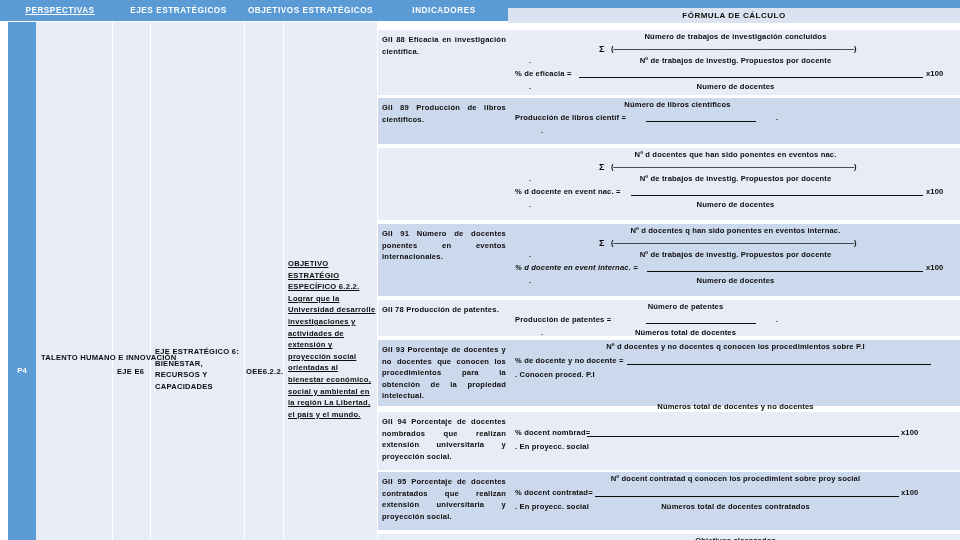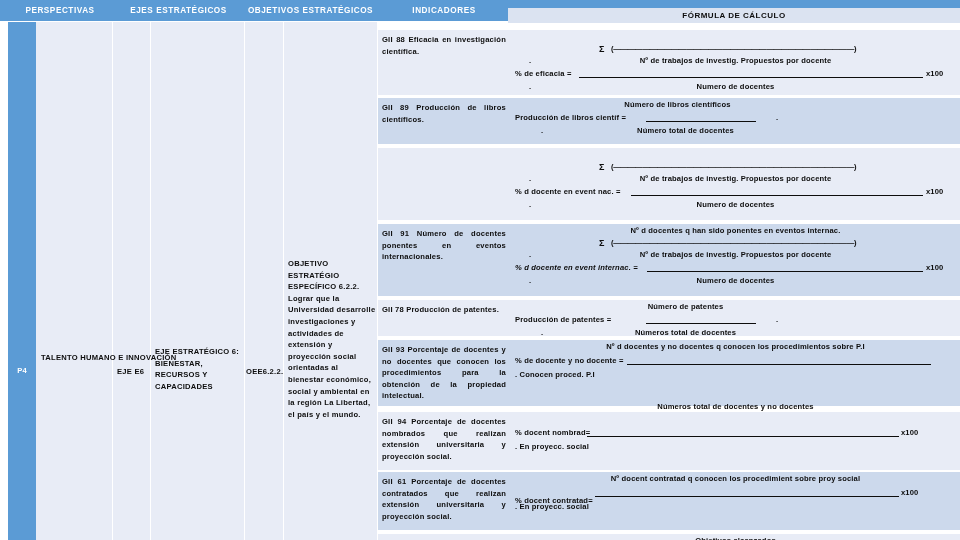--- a/index.html
+++ b/index.html
@@ -41,21 +41,21 @@
     font-weight:bold;letter-spacing:.25px;color:#0d0d0d;
   }
   .p4-code{
     position:absolute;left:8px;width:28px;top:366px;
     color:#ffffff;font-size:7.6px;font-weight:bold;text-align:center;
   }
   .p4-name{left:41px;right:4px;top:352px;}
   .eje-code{left:117px;width:33px;top:366px;}
   .eje-name{left:155px;right:auto;width:88px;top:346px;}
   .oee-code{left:246px;width:37px;top:366px;}
-  .oee-text{left:288px;width:88px;top:258px;}
+  .oee-text{left:288px;width:88px;top:258px;text-decoration:underline;}
 
   
   .rows{position:absolute;left:378px;top:22px;width:582px;bottom:0;}
   .row{position:absolute;left:0;width:582px;}
   .row .ind{
     position:absolute;left:0;top:0;width:132px;bottom:0;
     padding:4px 4px 0 4px;box-sizing:border-box;
     font-size:7.6px;line-height:11.5px;font-weight:bold;
     text-align:justify;text-justify:inter-word;
     letter-spacing:.2px;
@@ -79,21 +79,21 @@
   .f-line{position:absolute;border-bottom:1px solid #0d0d0d;height:0;}
   .f-dash{position:absolute;font-size:7.6px;font-weight:bold;white-space:nowrap;letter-spacing:-.3px;}
 </style>
 </head>
 <body>
 
 <div class="sheet">
 
   <div class="hdr">
     <div class="hdr-strip" style="left:0;width:8px;"></div>
-    <div class="hdr-cell" style="left:8px;width:104px;">PERSPECTIVAS</div>
+    <div class="hdr-cell" style="left:8px;width:104px;text-decoration:underline;">PERSPECTIVAS</div>
     <div class="hdr-strip" style="left:112px;width:2px;"></div>
     <div class="hdr-cell" style="left:114px;width:129px;">EJES ESTRATÉGICOS</div>
     <div class="hdr-strip" style="left:243px;width:2px;"></div>
     <div class="hdr-cell" style="left:245px;width:131px;">OBJETIVOS ESTRATÉGICOS</div>
     <div class="hdr-strip" style="left:376px;width:2px;"></div>
     <div class="hdr-cell" style="left:378px;width:132px;">INDICADORES</div>
     <div class="hdr-strip" style="left:510px;width:450px;"></div>
   </div>
   <div class="hdr-formula">FÓRMULA DE CÁLCULO</div>
 
@@ -108,44 +108,45 @@
   <div class="ctxt p4-name">TALENTO HUMANO E INNOVACIÓN</div>
   <div class="ctxt eje-code">EJE E6</div>
   <div class="ctxt eje-name">EJE ESTRATÉGICO 6: BIENESTAR, RECURSOS Y CAPACIDADES</div>
   <div class="ctxt oee-code">OEE6.2.2.</div>
   <div class="ctxt oee-text" style="text-align:left;">OBJETIVO ESTRATÉGIO ESPECÍFICO 6.2.2. Lograr que la Universidad desarrolle investigaciones y actividades de extensión y proyección social orientadas al bienestar económico, social y ambiental en la región La Libertad, el país y el mundo.</div>
 
   <div class="rows" id="rows-host">
       <div class="row bg-a" style="top: 8px; height: 65px;">
         <div class="ind">GII 88 Eficacia en investigación científica.</div>
         <div class="fml">
+          <div class="f-num" style="top: 2px;">Número de trabajos de investigación concluidos</div>
           <div class="f-sig" style="left: 88px; top: 14px; position: absolute; font-size: 9px; font-weight: bold;">Σ</div>
           <div class="f-dash" style="left: 100px; top: 14px;">(—————————————————————————————————)</div>
           <div class="f-den" style="top: 26px;">Nº de trabajos de investig. Propuestos por docente</div>
           <div class="f-dot" style="left: 18px; top: 26px;">.</div>
           <div class="f-lead" style="top: 39px;">% de eficacia =</div>
           <div class="f-line" style="left: 68px; top: 47px; width: 344px;"></div>
           <div class="f-lead" style="left: 415px; top: 39px;">x100</div>
           <div class="f-den" style="top: 52px;">Numero de docentes</div>
           <div class="f-dot" style="left: 18px; top: 52px;">.</div>
         </div>
       </div>
       <div class="row bg-b" style="top: 76px; height: 46px;">
         <div class="ind">GII 89 Producción de libros científicos.</div>
         <div class="fml">
           <div class="f-num" style="top: 2px; left: 4px; right: 120px;">Número de libros científicos</div>
           <div class="f-lead" style="top: 15px;">Producción de libros científ    =</div>
           <div class="f-line" style="left: 135px; top: 23px; width: 110px;"></div>
-          <div class="f-den" style="top: 28px; left: 20px; right: 120px;">Número total de docentes</div>
           <div class="f-dot" style="left: 265px; top: 15px;">.</div>
           <div class="f-dot" style="left: 30px; top: 28px;">.</div>
         </div>
       </div>
       <div class="row bg-a" style="top: 126px; height: 72px;">
         <div class="fml">
+          <div class="f-num" style="top: 2px;">Nº d docentes que han sido ponentes en eventos nac.</div>
           <div class="f-sig" style="left: 88px; top: 14px; position: absolute; font-size: 9px; font-weight: bold;">Σ</div>
           <div class="f-dash" style="left: 100px; top: 14px;">(—————————————————————————————————)</div>
           <div class="f-den" style="top: 26px;">Nº de trabajos de investig. Propuestos por docente</div>
           <div class="f-dot" style="left: 18px; top: 26px;">.</div>
           <div class="f-lead" style="top: 39px;">% d docente en event nac.  =</div>
           <div class="f-line" style="left: 120px; top: 47px; width: 292px;"></div>
           <div class="f-lead" style="left: 415px; top: 39px;">x100</div>
           <div class="f-den" style="top: 52px;">Numero de docentes</div>
           <div class="f-dot" style="left: 18px; top: 52px;">.</div>
         </div>
@@ -189,27 +190,28 @@
       <div class="row bg-a" style="top: 390px; height: 58px;">
         <div class="ind">GII 94 Porcentaje de docentes nombrados que realizan extensión universitaria y proyección social.</div>
         <div class="fml">
           <div class="f-lead" style="top: 16px;">% docent nombrad=</div>
           <div class="f-line" style="left: 76px; top: 24px; width: 312px;"></div>
           <div class="f-lead" style="left: 390px; top: 16px;">x100</div>
           <div class="f-lead" style="top: 30px;">. En proyecc. social</div>
         </div>
       </div>
       <div class="row bg-b" style="top: 450px; height: 58px;">
-        <div class="ind">GII 61 Porcentaje de docentes contratados que realizan extensión universitaria y proyección social.</div>
+        <div class="ind">GII 95 Porcentaje de docentes contratados que realizan extensión universitaria y proyección social.</div>
         <div class="fml">
           <div class="f-num" style="top: 2px;">Nº docent contratad q conocen los procedimient sobre proy social</div>
-          <div class="f-lead" style="top: 24px;">% docent contratad=</div>
+          <div class="f-lead" style="top: 16px;">% docent contratad=</div>
           <div class="f-line" style="left: 84px; top: 24px; width: 304px;"></div>
           <div class="f-lead" style="left: 390px; top: 16px;">x100</div>
           <div class="f-lead" style="top: 30px;">. En proyecc. social</div>
+          <div class="f-den" style="top: 30px;">Números total de docentes contratados</div>
         </div>
       </div>
       <div class="row bg-a" style="top: 512px; height: 60px;">
         <div class="ind">GII 96 Eficacia del sistema de evaluación del personal que</div>
         <div class="fml">
           <div class="f-num" style="top: 2px;">Objetivos alcanzados</div>
         </div>
       </div>
     </div>
 

